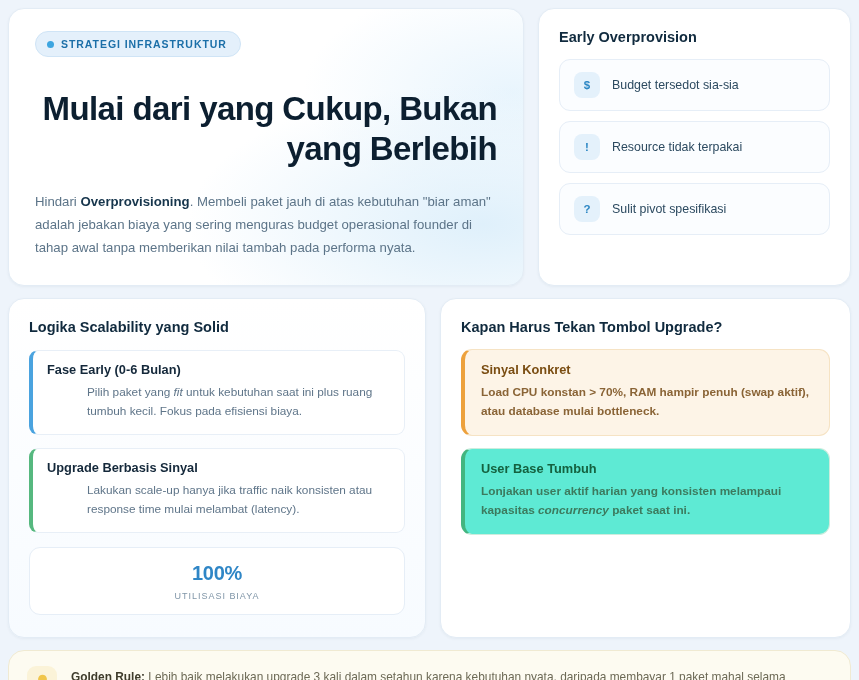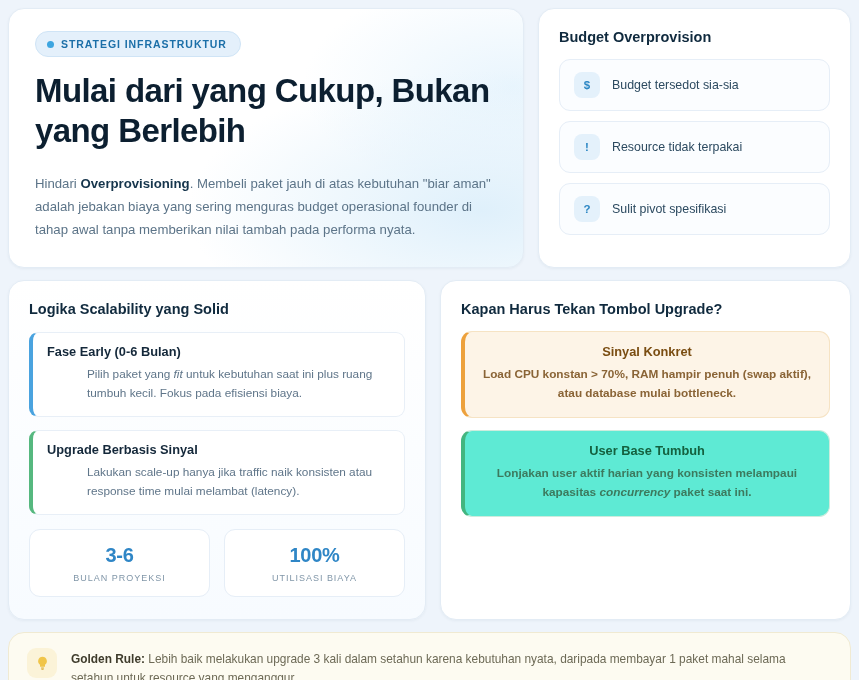--- a/index.html
+++ b/index.html
@@ -43,27 +43,28 @@
     color: #1b6fa8;
     font-size: 10.5px; font-weight: bold; letter-spacing: .09em;
     padding: 6px 13px 6px 11px;
     border-radius: 999px;
   }
   .badge-dot {
     width: 7px; height: 7px; border-radius: 50%;
     background: #3da5e0; display: inline-block;
   }
   .hero h1 {
-    margin-top: 14px;
+    margin-top: 32px;
     font-size: 33px;
     line-height: 1.22;
     letter-spacing: -0.6px;
     font-weight: bold;
     color: #0c1f30;
     max-width: 470px;
+    text-align: right;
   }
   .hero p {
     margin-top: 20px;
     font-size: 13.2px;
     line-height: 1.75;
     color: #5a7governed;
     color: #5c7488;
     max-width: 470px;
   }
   .hero p b { color: #16354c; }
@@ -139,21 +140,20 @@
   .lead {
     margin-top: 13px;
     font-size: 12.3px; line-height: 1.72; color: #5f7589;
     max-width: 370px;
   }
   .panel {
     border-radius: 11px;
     border: 1px solid transparent;
     border-left-width: 4px;
     padding: 12px 16px 14px 16px;
-    text-align: center;
   }
   .panel h3 { font-size: 12.8px; font-weight: bold; }
   .panel p { margin-top: 6px; font-size: 11.8px; line-height: 1.62; font-weight: bold; }
   .panel.amber {
     background: #fdf4e7;
     border-color: #f6e3c4; border-left-color: #eda13c;
   }
   .panel.amber h3 { color: #7a4d12; }
   .panel.amber p { color: #8a6436; }
   .panel.mint {
@@ -194,21 +194,21 @@
     <section class="card hero">
       <div class="badge">
         <span class="badge-dot"></span>
         <span>STRATEGI INFRASTRUKTUR</span>
       </div>
       <h1>Mulai dari yang Cukup, Bukan yang Berlebih</h1>
       <p><span>Hindari </span><b>Overprovisioning</b><span>. Membeli paket jauh di atas kebutuhan "biar aman" adalah jebakan biaya yang sering menguras budget operasional founder di tahap awal tanpa memberikan nilai tambah pada performa nyata.</span></p>
     </section>
 
     <section class="card side">
-      <div class="card-title">Budget Overprovision</div>
+      <div class="card-title">Early Overprovision</div>
       <div class="impact-list">
 
         <div class="impact">
           <span class="impact-ico">$</span>
           <span class="impact-label">Budget tersedot sia-sia</span>
         </div>
 
         <div class="impact">
           <span class="impact-ico">!</span>
           <span class="impact-label">Resource tidak terpakai</span>
@@ -234,24 +234,20 @@
           <p><span>Pilih paket yang </span><i>fit</i><span> untuk kebutuhan saat ini plus ruang tumbuh kecil. Fokus pada efisiensi biaya.</span></p>
         </div>
 
         <div class="block green">
           <h3>Upgrade Berbasis Sinyal</h3>
           <p><span>Lakukan scale-up hanya jika traffic naik konsisten atau response time mulai melambat (latency).</span><i></i><span></span></p>
         </div>
       </div>
 
       <div class="stats">
-        <div class="stat">
-          <div class="stat-num">3-6</div>
-          <div class="stat-lbl">BULAN PROYEKSI</div>
-        </div>
         <div class="stat">
           <div class="stat-num">100%</div>
           <div class="stat-lbl">UTILISASI BIAYA</div>
         </div>
       </div>
     </section>
 
     <section class="card mid-right">
       <div class="card-title">Kapan Harus Tekan Tombol Upgrade?</div>
 

